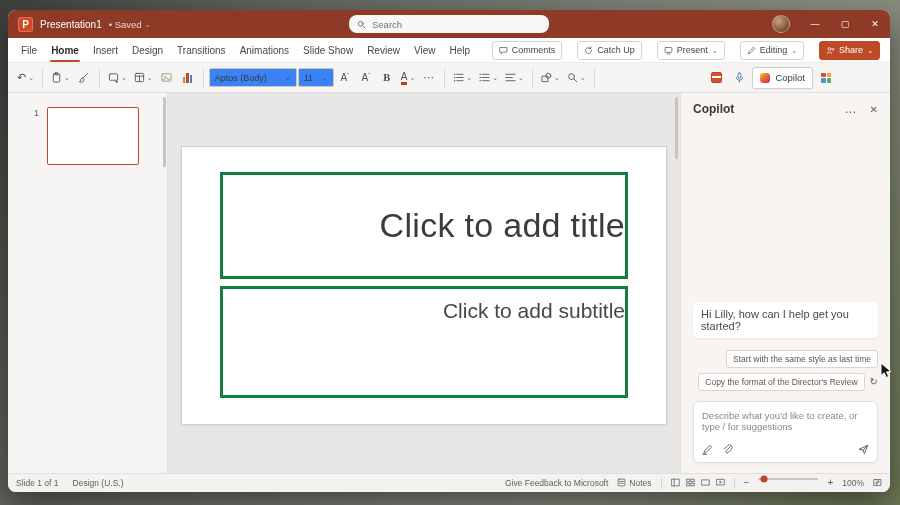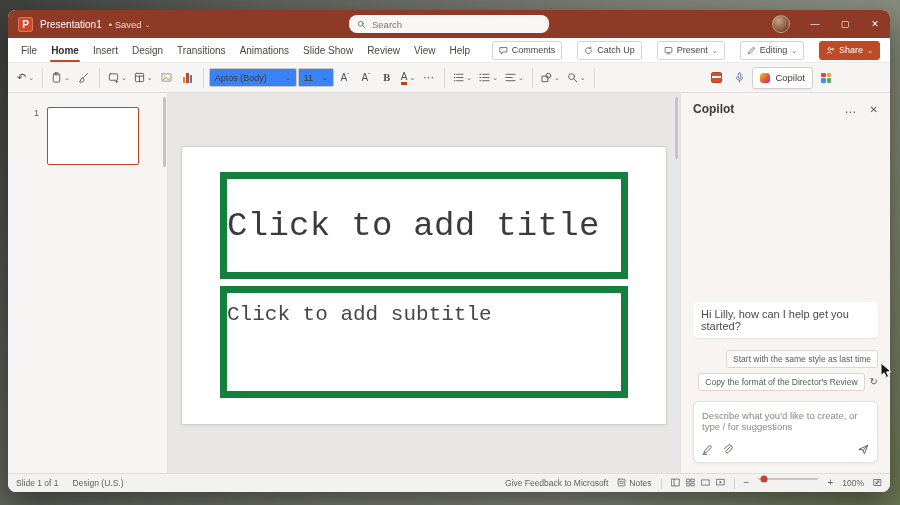--- a/index.html
+++ b/index.html
@@ -71,21 +71,21 @@
   svg.i.blue { stroke:#4a6fa5; }
   
   .main { flex:1; min-height:0; display:flex; }
   .thumbs { width:160px; background:#f7f5f3; border-right:1px solid #e3e1df; padding-top:14px; position:relative; flex:none; }
   .thumb-row { display:flex; gap:8px; padding-left:26px; }
   .thumb-num { font-size:9px; color:#605e5c; padding-top:1px; }
   .thumb { width:92px; height:58px; background:#fff; border:1.5px solid #c14524; border-radius:2px; }
   .thumbs-scroll { position:absolute; right:1px; top:4px; width:3px; height:70px; background:#c6c4c2; border-radius:2px; }
   .editor { flex:1; background:#e9e7e5; display:flex; justify-content:center; position:relative; min-width:0; }
   .canvas { margin-top:54px; width:484px; height:277px; background:#fff; box-shadow:0 0 0 1px #d2d0ce, 0 1px 4px rgba(0,0,0,.10); position:relative; flex:none; }
-  .ph { position:absolute; border:7px solid #15803d; display:flex; justify-content:flex-start;font-family:Liberation Mono, monospace; }
+  .ph { position:absolute; border:3px solid #15803d; display:flex; justify-content:flex-end; }
   .ph-title { left:38px; top:25px; width:408px; height:107px; align-items:center; font-size:34px; color:#3b3b3b; letter-spacing:.3px; }
   .ph-sub { left:38px; top:139px; width:408px; height:112px; align-items:flex-start; padding-top:10px; font-size:21px; color:#474747; }
   .editor-scroll { position:absolute; right:2px; top:4px; width:3px; height:62px; background:#c6c4c2; border-radius:2px; }
   
   .copilot-panel { width:210px; background:#f7f4f1; border-left:1px solid #e3e1df; display:flex; flex-direction:column; padding:9px 12px 10px; flex:none; }
   .cp-header { display:flex; align-items:center; gap:6px; }
   .cp-title { font-size:12px; font-weight:bold; color:#3b3a39; }
   .cp-actions { margin-left:auto; display:flex; gap:12px; color:#605e5c; align-items:center; }
   .cp-ellipsis { font-size:12px; letter-spacing:1px; }
   .cp-close { font-size:10px; }

